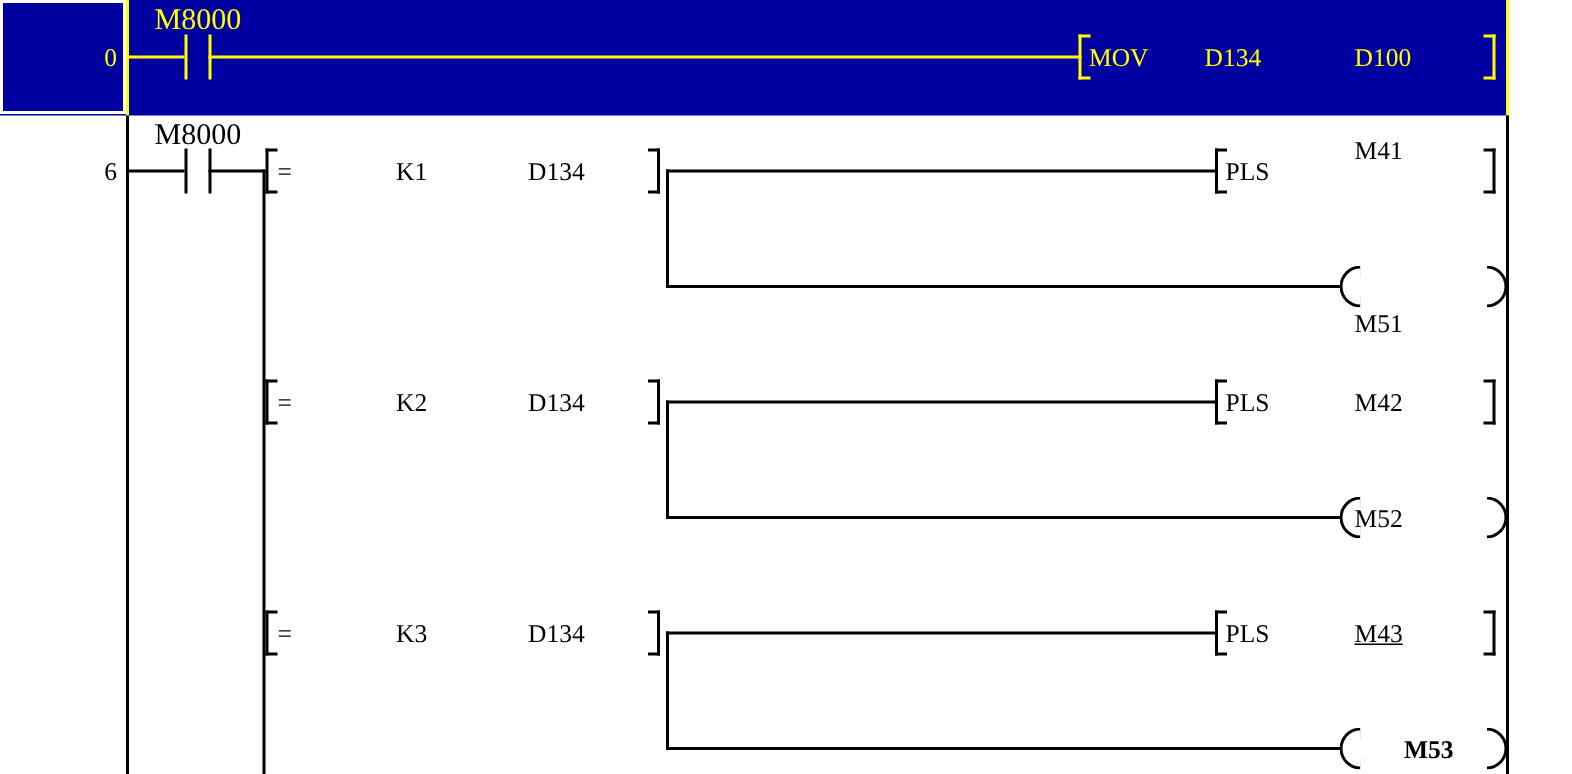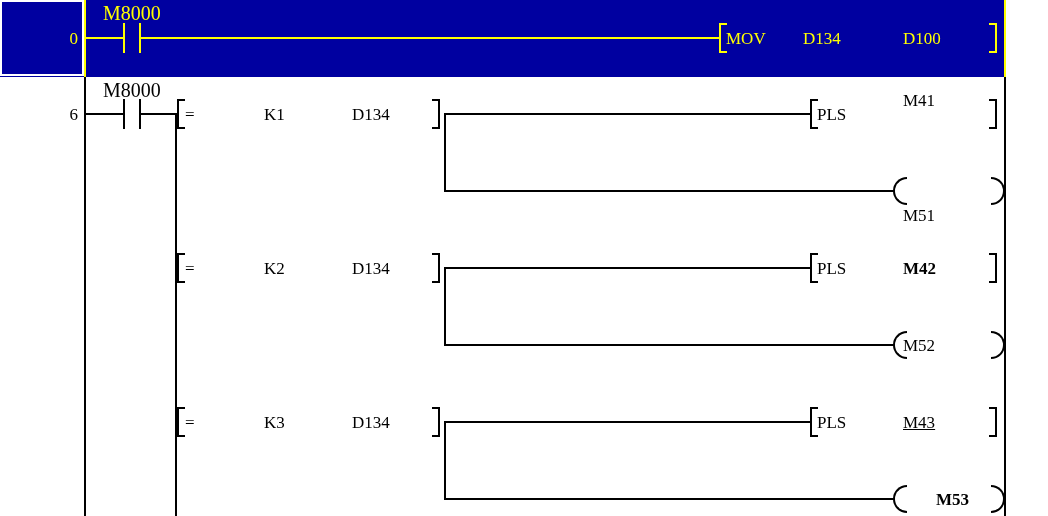--- a/index.html
+++ b/index.html
@@ -153,21 +153,21 @@
   <div class="br-open" style="left:177px;top:253px;"></div>
   <div class="txt" style="left:185px;top:260px;">=</div>
   <div class="txt" style="left:264px;top:260px;">K2</div>
   <div class="txt" style="left:352px;top:260px;">D134</div>
   <div class="br-close" style="left:432px;top:253px;"></div>
 
   <div class="v-wire" style="left:444px;top:267px;height:78px;"></div>
   <div class="h-wire" style="left:444px;top:267px;width:368px;"></div>
   <div class="br-open" style="left:810px;top:253px;"></div>
   <div class="txt" style="left:817px;top:260px;">PLS</div>
-  <div class="txt" style="left:903px;top:260px;font-weight:bold;">M42</div>
+  <div class="txt" style="left:903px;top:260px;">M42</div>
   <div class="br-close" style="left:989px;top:253px;"></div>
 
   <div class="h-wire" style="left:444px;top:344px;width:450px;"></div>
   <div class="coil-l" style="left:893px;top:331px;"></div>
   <div class="txt" style="left:903px;top:337px;">M52</div>
   <div class="coil-r" style="left:991px;top:331px;"></div>
 
   <div class="br-open" style="left:177px;top:407px;"></div>
   <div class="txt" style="left:185px;top:414px;">=</div>
   <div class="txt" style="left:264px;top:414px;">K3</div>

